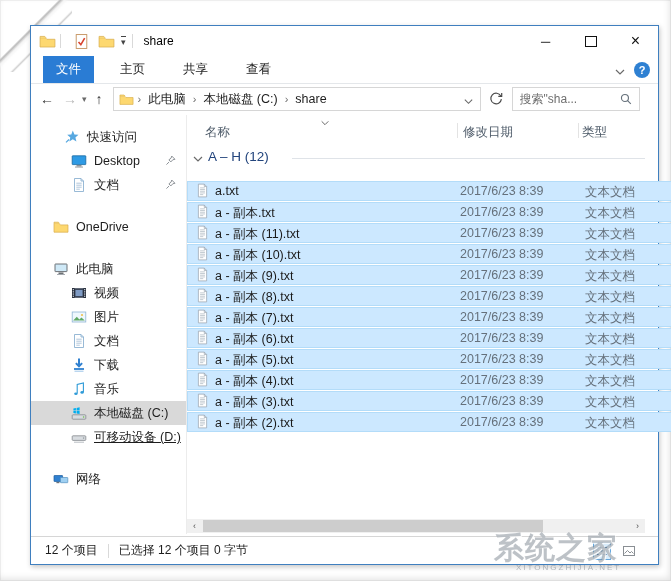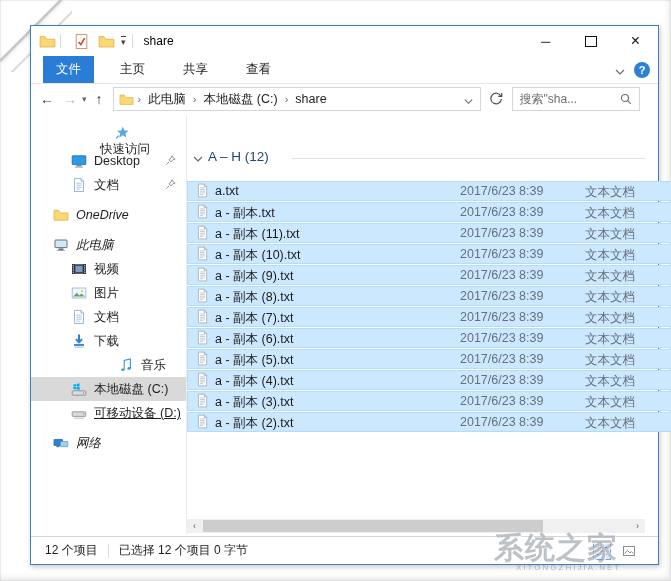--- a/index.html
+++ b/index.html
@@ -49,21 +49,21 @@
   .searchbox{margin-left:8px;width:126px;height:22px;border:1px solid #d6d6d6;display:flex;align-items:center;background:#fff;}
   .searchbox input{border:0;outline:0;flex:1;min-width:0;font-size:12px;color:#555;padding:0 0 0 7px;
                    font-family:"Liberation Sans","DejaVu Sans",sans-serif;background:transparent;}
   .searchbox input::placeholder{color:#6f6f6f;opacity:1;}
   .mag{width:14px;height:14px;margin:0 6px 0 2px;}
   .mag svg{width:14px;height:14px;}
   
   .main{position:absolute;left:0;top:89px;width:100%;height:419px;}
   .sidebar{position:absolute;left:0;top:0;width:156px;height:100%;padding-top:10px;box-sizing:border-box;border-right:1px solid #ececec;overflow:hidden;}
   .sb-item{height:24px;display:flex;align-items:center;font-size:12.5px;color:#1d1d1d;position:relative;cursor:default;box-sizing:border-box;}
-  .sb-item.gap{margin-top:6px;font-style:italic;}
+  .sb-item.gap{margin-top:18px;}
   .sb-item.sel{background:#d9d9d9;}
   .sb-item .icon{width:16px;height:16px;margin-right:7px;flex:0 0 16px;}
   .sb-item .icon svg{width:16px;height:16px;}
   .sb-item .pin{position:absolute;right:9px;top:5px;width:13px;height:13px;}
   .sb-item .pin svg{width:13px;height:13px;}
   .filearea{position:absolute;left:156px;top:0;width:470px;height:100%;}
   .colheaders{position:absolute;left:0;top:2px;width:458px;height:24px;font-size:12.5px;color:#4e5b69;}
   .ch{position:absolute;top:7px;cursor:default;}
   .chdiv{position:absolute;top:6px;width:1px;height:15px;background:#e3e3e3;}
   .sortchev{position:absolute;left:132px;top:0;width:12px;height:10px;}
@@ -181,21 +181,21 @@
         <input placeholder="搜索&quot;sha..." style="">
         <span class="mag"><svg viewBox="0 0 16 16">
               <circle cx="6.8" cy="6.8" r="4" fill="none" stroke="#65707a" stroke-width="1.3"></circle>
               <path d="M9.8 9.8l3.7 3.7" stroke="#65707a" stroke-width="1.3"></path>
             </svg></span>
       </div>
     </div>
 
     <div class="main">
       <div class="sidebar">
-          <div class="sb-item" style="padding-left: 33px; flex-direction: column;">
+          <div class="sb-item" style="padding-left: 33px;">
             <span class="icon"><svg viewBox="0 0 16 16">
                 <path d="M8.8 1.6l1.6 3.8 4.1.3-3.1 2.7 1 4-3.6-2.2-3.5 2.2 1-4-3.1-2.7 4.1-.3z" fill="#57a8e0"></path>
                 <path d="M2 13.4l3-2.9" stroke="#57a8e0" stroke-width="1.3"></path>
               </svg></span>
             <span class="sb-label">快速访问</span>
           </div>
           <div class="sb-item" style="padding-left: 40px;">
             <span class="icon"><svg viewBox="0 0 16 16">
                 <rect x="1.2" y="2.8" width="13.6" height="8.8" rx=".5" fill="#2e9ae4" stroke="#1767a0" stroke-width=".8"></rect>
                 <rect x="5.5" y="12" width="5" height="1.5" fill="#8c9196"></rect>
@@ -268,21 +268,21 @@
             <span class="sb-label">文档</span>
           </div>
           <div class="sb-item" style="padding-left: 40px;">
             <span class="icon"><svg viewBox="0 0 16 16">
                 <path d="M8 1.5v7.3M4.9 6.1L8 9.4l3.1-3.3" fill="none" stroke="#2f80d0" stroke-width="2"></path>
                 <path d="M3 12h10" stroke="#2f80d0" stroke-width="1.8"></path>
                 <path d="M3.5 14.2h9" stroke="#9cc4e8" stroke-width="1"></path>
               </svg></span>
             <span class="sb-label">下载</span>
           </div>
-          <div class="sb-item" style="padding-left: 40px; margin-left: 47px;">
+          <div class="sb-item" style="padding-left: 40px;">
             <span class="icon"><svg viewBox="0 0 16 16">
                 <path d="M6.2 12.6V3.4L12.4 2v9.2" fill="none" stroke="#2f9bd8" stroke-width="1.1"></path>
                 <ellipse cx="4.9" cy="12.8" rx="1.7" ry="1.3" fill="#2f9bd8"></ellipse>
                 <ellipse cx="11.1" cy="11.4" rx="1.7" ry="1.3" fill="#2f9bd8"></ellipse>
               </svg></span>
             <span class="sb-label">音乐</span>
           </div>
           <div class="sb-item sel" style="padding-left: 40px;">
             <span class="icon"><svg viewBox="0 0 16 16">
                 <g fill="#00adef">
@@ -305,20 +305,30 @@
             <span class="icon"><svg viewBox="0 0 16 16">
                 <rect x="1" y="4.5" width="8.6" height="6" rx=".4" fill="#2f80d0" stroke="#1c5c9c" stroke-width=".7"></rect>
                 <rect x="7.4" y="6.5" width="7.4" height="5.2" rx=".4" fill="#9fd0f2" stroke="#5590c0" stroke-width=".7"></rect>
                 <rect x="3.4" y="11" width="3" height="1.2" fill="#6e7378"></rect>
               </svg></span>
             <span class="sb-label">网络</span>
           </div>
         </div>
 
       <div class="filearea">
+        <div class="colheaders">
+          <span class="sortchev"><svg viewBox="0 0 12 12">
+                <path d="M2 4l4 4 4-4" fill="none" stroke="#6a6a6a" stroke-width="1.2"></path>
+              </svg></span>
+          <span class="ch" style="left:18px">名称</span>
+          <span class="chdiv" style="left:270px"></span>
+          <span class="ch" style="left:276px">修改日期</span>
+          <span class="chdiv" style="left:391px"></span>
+          <span class="ch" style="left:395px">类型</span>
+        </div>
         <div class="groupheader">
           <span class="gchev"><svg viewBox="0 0 12 12">
                 <path d="M2 4l4 4 4-4" fill="none" stroke="#6a6a6a" stroke-width="1.2"></path>
               </svg></span>
           <span class="glabel">A – H (12)</span>
           <span class="grule"></span>
         </div>
         <div class="rows">
             <div class="row">
               <span class="ric"><svg viewBox="0 0 16 16">

